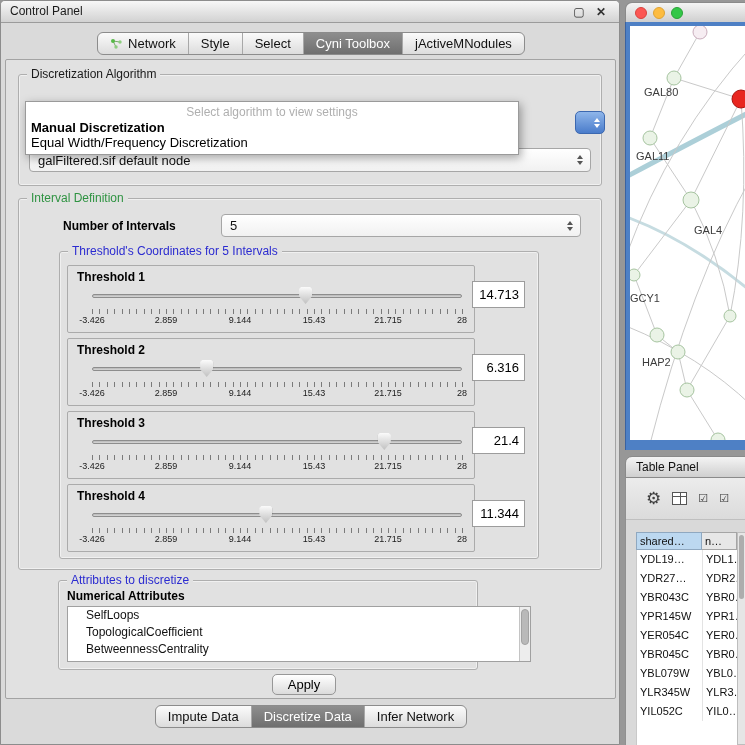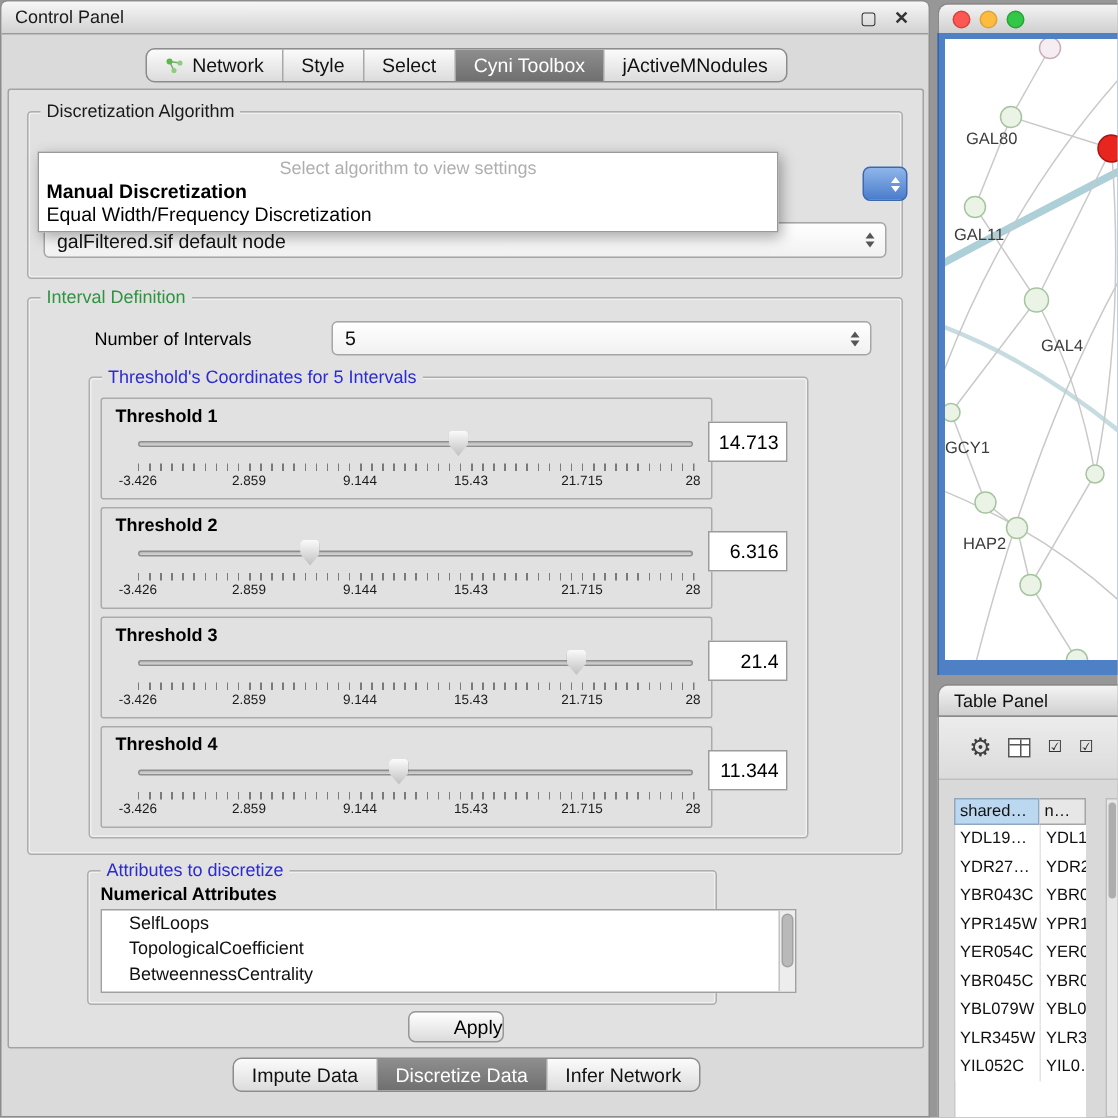--- a/index.html
+++ b/index.html
@@ -32,21 +32,21 @@
   .group-title.green{color:var(--green_title,#2F9342)}
   .group-title.blue{color:var(--blue_title,#2B2BD0)}
 
   .group-algo{left:12px;top:14px;width:584px;height:112px}
   .group-interval{left:12px;top:138px;width:584px;height:372px}
   .group-thresholds{left:40px;top:52px;width:480px;height:308px}
   .group-attrs{left:52px;top:520px;width:420px;height:90px}
 
   .plain-label{position:absolute;font-size:12px;color:#111}
   .lbl-tabledata{left:10px;top:56px}
-  .lbl-numint{left:44px;top:20px;font-weight:normal;color:#000}
+  .lbl-numint{left:44px;top:20px;font-weight:bold;color:#000}
 
   .combo{position:absolute;background:linear-gradient(#FFFFFF,#F1F1F1);border:1px solid #A6A6A6;border-radius:4px;
     font-size:13px;color:#111;display:flex;align-items:center;padding:0 22px 0 8px;cursor:default;white-space:nowrap;overflow:hidden}
   .combo-tabledata{left:10px;top:73px;width:562px;height:24px}
   .combo-numint{left:202px;top:15px;width:360px;height:23px}
   .stepper{position:absolute;right:4px;top:0;bottom:0;width:12px;display:flex;flex-direction:column;justify-content:center;align-items:center;gap:2px}
   .stepper i{display:block;width:0;height:0;border-left:3.5px solid transparent;border-right:3.5px solid transparent}
   .stepper .up{border-bottom:4px solid #555}
   .stepper .down{border-top:4px solid #555}
 
@@ -79,21 +79,21 @@
     font-size:13px;color:#000;text-align:right;line-height:25px;padding-right:5px}
 
   
   .attr-heading{position:absolute;left:8px;top:8px;font-size:12px;font-weight:bold;color:#000}
   .attr-list{position:absolute;left:8px;top:25px;width:464px;height:56px;background:#FFF;border:1px solid #A0A0A0;overflow:hidden}
   .attr-item{font-size:12px;line-height:17px;padding-left:18px;color:#111}
   .attr-scroll{position:absolute;right:0;top:0;bottom:0;width:11px;background:#EDEDED;border-left:1px solid #C4C4C4}
   .attr-thumb{position:absolute;left:1px;right:1px;top:2px;height:36px;background:#B9B9B9;border:1px solid #A2A2A2;border-radius:5px}
 
   .apply-btn{position:absolute;left:266px;top:614px;width:64px;height:21px;border:1px solid #979797;border-radius:5px;
-    background:linear-gradient(#FFFFFF,#DBDBDB);font-size:13px;text-align:right;line-height:19px;color:#000;cursor:default}
+    background:linear-gradient(#FFFFFF,#DBDBDB);font-size:13px;text-align:center;line-height:19px;color:#000;cursor:default}
 
   
   .net-window{position:absolute;left:625px;top:2px;width:126px;height:448px}
   .net-titlebar{height:20px;background:linear-gradient(#F4F4F4,#CFCFCF);border:1px solid #8A8A8A;border-bottom:none;border-radius:7px 0 0 0;position:relative}
   .light{position:absolute;top:4px;width:12px;height:12px;border-radius:50%}
   .light.red{left:9px;background:var(--traffic_red,#FC5753);border:1px solid #D8433E}
   .light.yellow{left:27px;background:var(--traffic_yellow,#FDBC40);border:1px solid #DEA334}
   .light.green{left:45px;background:var(--traffic_green,#33C748);border:1px solid #2AA338}
   .net-frame{height:428px;background:var(--frame_blue,#4E80C5);padding:4px 0 10px 4px;border-left:1px solid #3A62A0}
   .net-canvas{width:122px;height:414px;background:#FFF;position:relative;overflow:hidden}
@@ -102,21 +102,21 @@
   
   .tp-header{position:absolute;left:625px;top:456px;width:126px;height:22px;background:linear-gradient(#F4F4F4,#CFCFCF);
     border:1px solid #8A8A8A;border-radius:7px 0 0 0;font-size:12px;line-height:20px;padding-left:10px;color:#111}
   .tp-window{position:absolute;left:625px;top:478px;width:126px;height:267px;background:#D9D9D9;border-left:1px solid #909090;overflow:hidden}
   .tp-toolbar{height:42px;background:linear-gradient(#ECECEC,#DBDBDB);border-bottom:1px solid #BFBFBF;display:flex;align-items:center;gap:11px;padding-left:20px}
   .gear{font-size:17px;color:#3F3F3F;line-height:1;cursor:default}
   .columns-icon{width:15px;height:13px;background:#FFF;border:1px solid #555;position:relative;cursor:default}
   .columns-icon::before{content:"";position:absolute;left:50%;top:0;bottom:0;width:1px;background:#555}
   .columns-icon::after{content:"";position:absolute;left:0;right:0;top:3px;height:1px;background:#555}
   .cbx{font-size:11px;color:#2F2F2F;line-height:1;cursor:default}
-  .tp-table{position:absolute;left:10px;top:54px;width:88px}
+  .tp-table{position:absolute;left:10px;top:54px;width:101px}
   .thead{display:flex;height:18px}
   .th{font-size:11px;line-height:16px;border:1px solid #A5A5A5;background:#E7E7E7;padding-left:3px;overflow:hidden;white-space:nowrap;color:#111}
   .th.selected{background:var(--header_blue,#BCD8F0);border-color:#8FA8C0}
   .th.c1{width:66px}
   .th.c2{width:35px;border-left:none}
   .tbody{background:#FFF;min-height:195px;border-left:1px solid #C9C9C9}
   .trow{display:flex;height:19px}
   .td{font-size:11px;line-height:19px;padding-left:3px;overflow:hidden;white-space:nowrap;color:#101010;background:#FFF}
   .td.c1{width:66px;border-right:1px solid #E3E3E3}
   .td.c2{width:34px}

